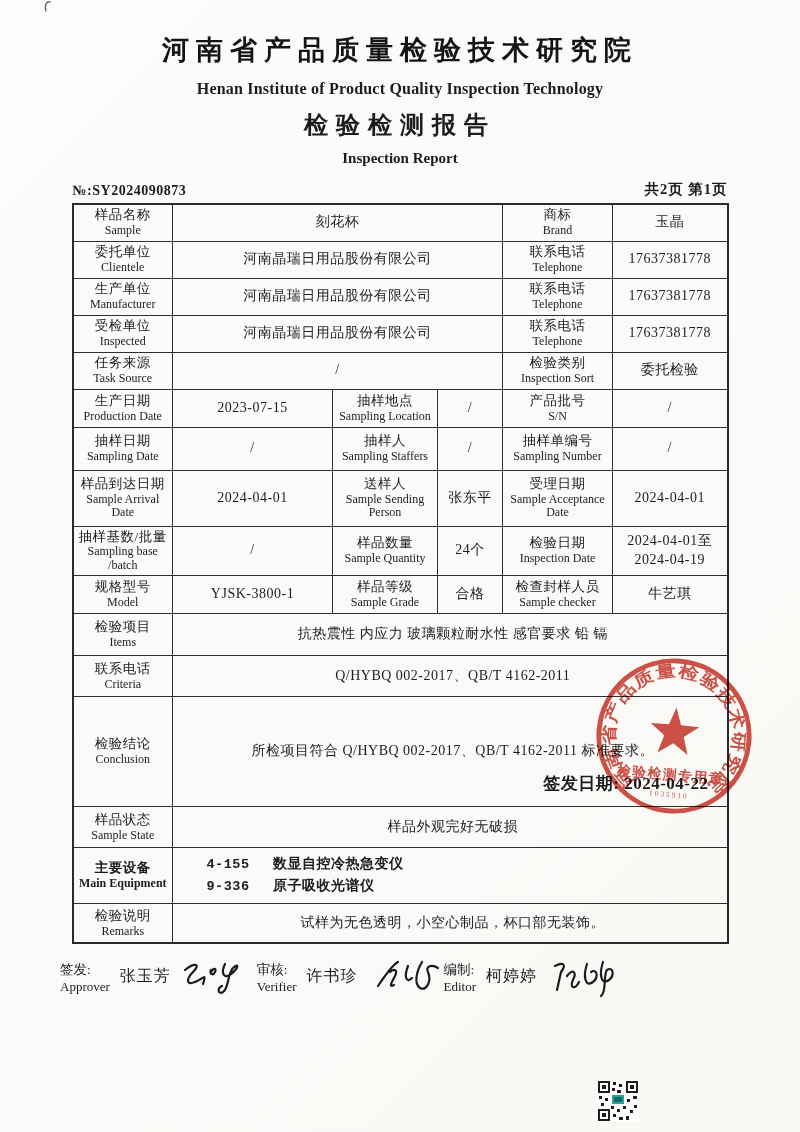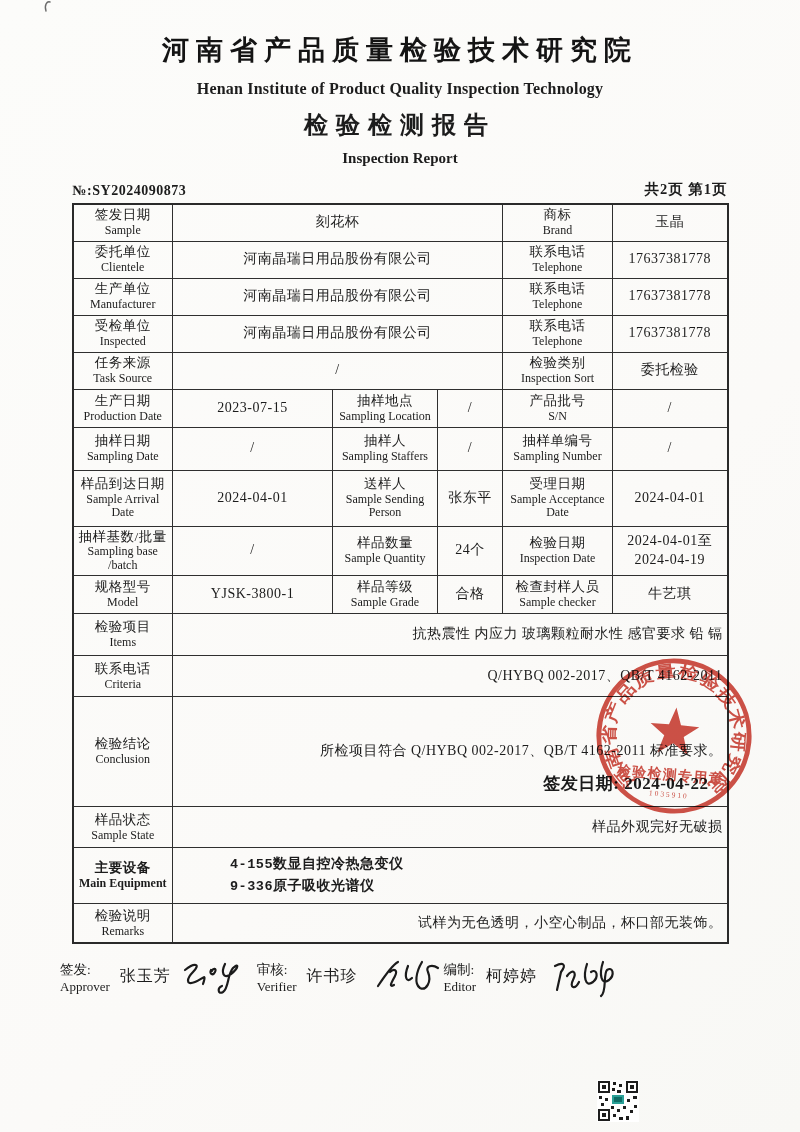--- a/index.html
+++ b/index.html
@@ -51,21 +51,21 @@
     padding:2px 4px;
     overflow:hidden;
   }
   td.label-cell { text-align:center; }
   .lab-cn { font-size:13.5px; letter-spacing:.5px; line-height:1.25; }
   .lab-en {
     font-size:12px; line-height:1.15;
     font-family:"Liberation Serif", serif;
   }
   td.value-cell { text-align:center; font-size:14px; letter-spacing:.5px; line-height:1.35; }
-  td.value-cell.left { text-align:right; padding-left:10px; }
+  td.value-cell.left { text-align:center; padding-left:10px; }
   td.conclusion-cell { position:relative; vertical-align:top; padding-top:22px; }
   .sign-date {
     position:absolute; right:18px; bottom:10px;
     font-size:17px; font-weight:bold; letter-spacing:.5px;
     color:#1a1a1a;
   }
   .equip-line { display:flex; align-items:baseline; line-height:1.6; }
   .equip-code { width:90px; flex:0 0 90px; font-family:"Liberation Mono", monospace; font-size:13.5px; }
   
   .signatures {
@@ -119,21 +119,21 @@
       <col style="width:100px">
         <col style="width:160px">
         <col style="width:105px">
       <col style="width:65px">
         <col style="width:110px">
         <col style="width:115px">
     </colgroup>
     <tbody>
         <tr style="height: 37px;">
           <td class="label-cell">
-            <div class="lab-cn">签发日期</div>
+            <div class="lab-cn">样品名称</div>
             <div class="lab-en">Sample</div>
           </td>
           <td colspan="3" class="value-cell">
             <div>刻花杯</div>
           </td>
           <td class="label-cell">
             <div class="lab-cn">商标</div>
             <div class="lab-en">Brand</div>
           </td>
           <td class="value-cell">

